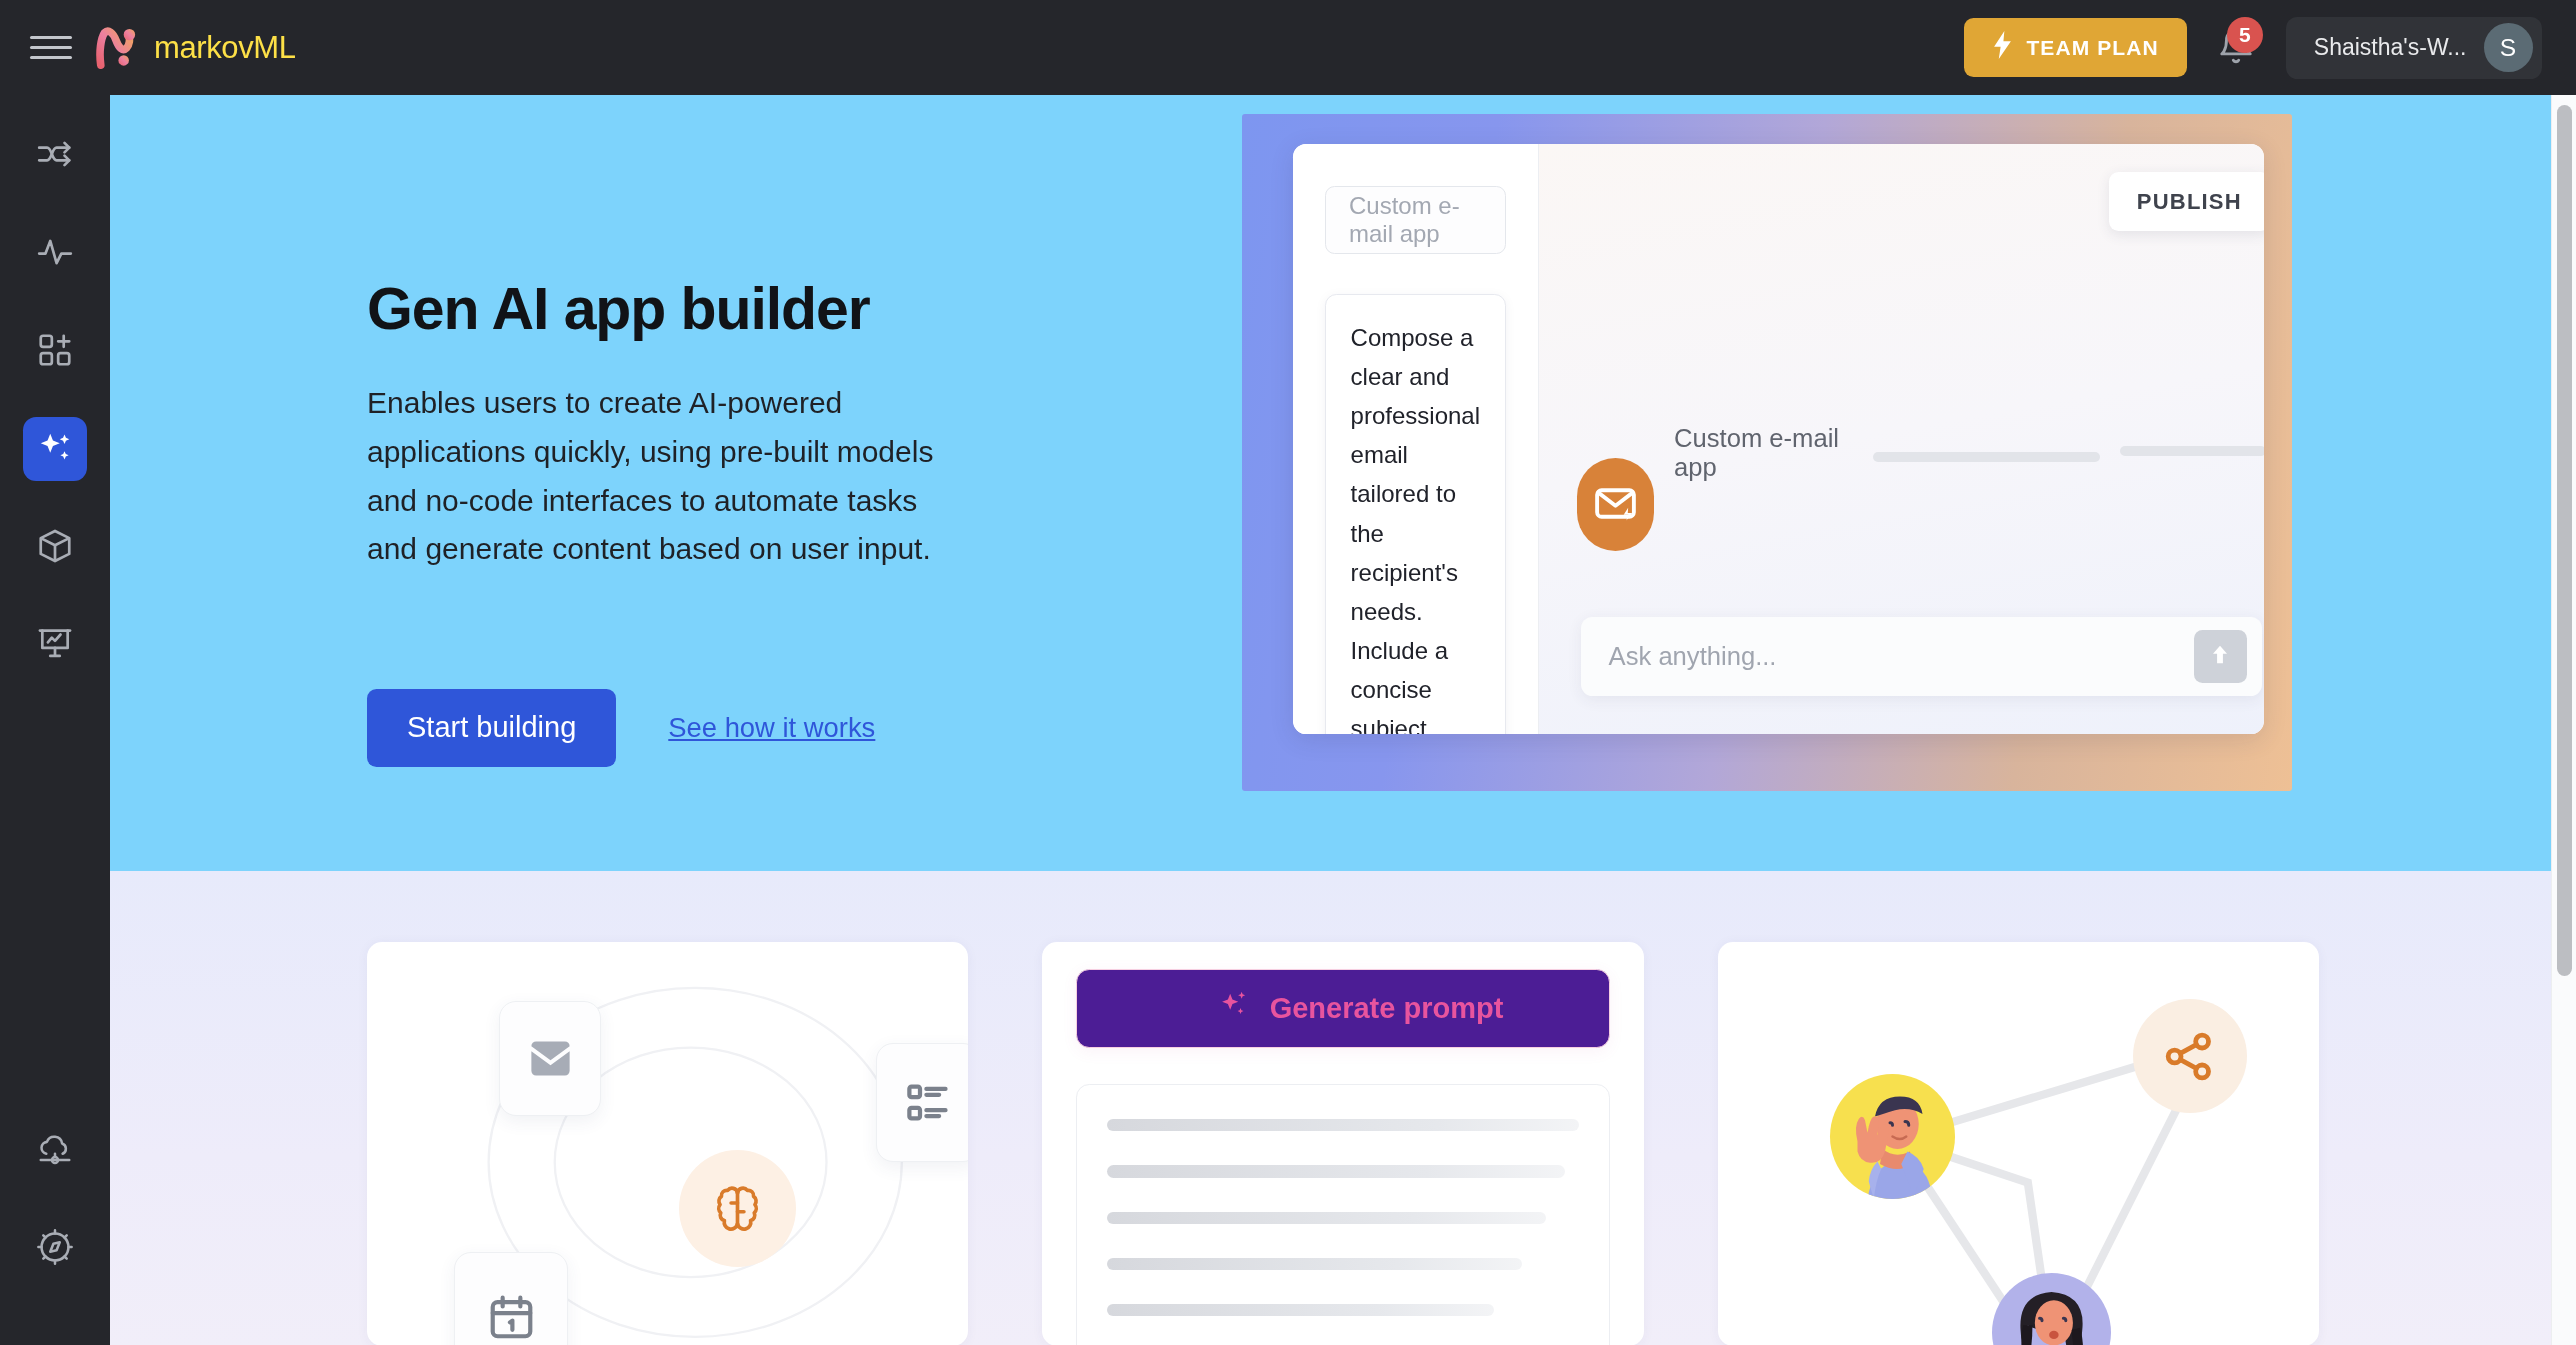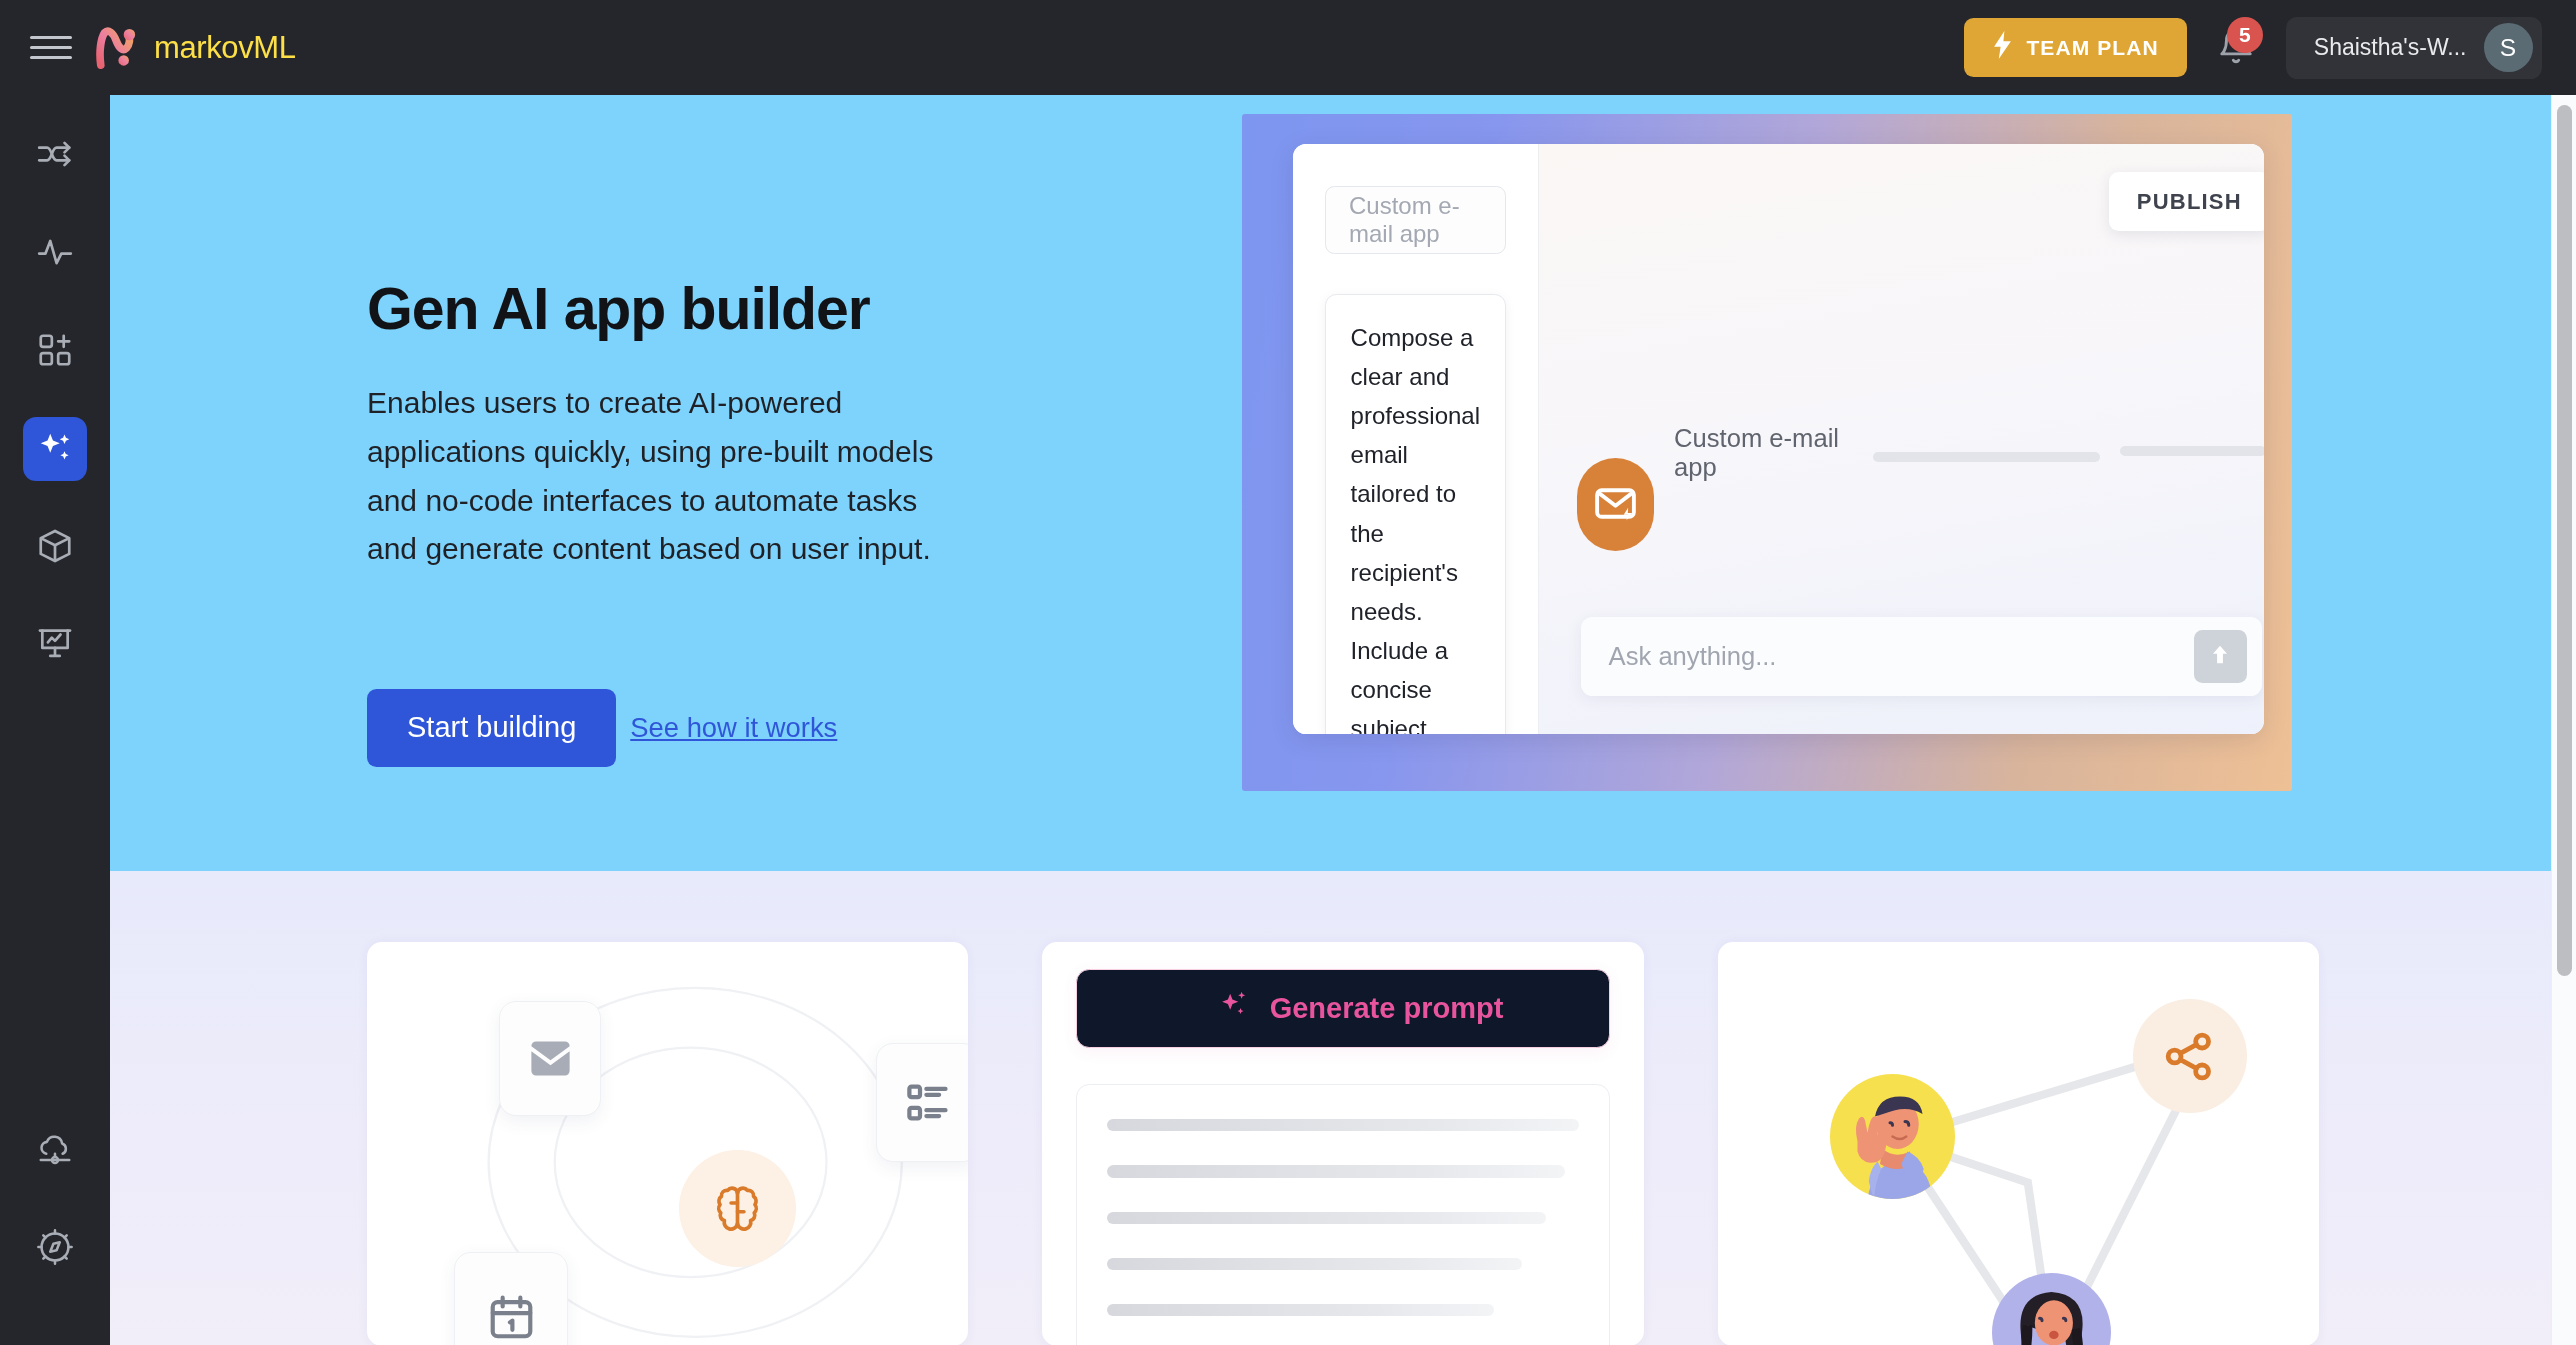--- a/index.html
+++ b/index.html
@@ -97,21 +97,21 @@
   }
 
   .hero-left { padding-left: 257px; padding-top: 76px; width: 1069px; }
   .hero-title {
     font-size: 59px; font-weight: 700; color: #111317;
     letter-spacing: -1.1px; margin-bottom: 36px;
   }
   .hero-desc {
     font-size: 30px; line-height: 1.62; color: #1f2126; max-width: 568px; margin-top: 24px;
   }
-  .hero-cta { display: flex; align-items: center; gap: 14px; margin-top: 115px; }
+  .hero-cta { display: flex; align-items: center; gap: 52px; margin-top: 115px; }
   .btn-primary {
     background: #2f56d9; color: #ffffff;
     border: none; border-radius: 9.5px;
     height: 78px; padding: 0 40px;
     font-size: 29px; font-weight: 500;
     font-family: "Liberation Sans", sans-serif;
     cursor: pointer;
   }
   .link-secondary {
     color: #2f56d9; font-size: 27.4px;
@@ -236,21 +236,21 @@
     position: absolute; left: 312px; top: 208px;
     width: 117px; height: 117px; border-radius: 59px;
     background: #fdf0e4;
     display: flex; align-items: center; justify-content: center;
   }
 
   
   .gen-btn {
     position: absolute; left: 34px; top: 26.5px; right: 34px;
     height: 79px; border-radius: 13.2px;
-    background: #0f172a; border: 1.4px solid #f6cfe1;
+    background: #4c1d95; border: 1.4px solid #f6cfe1;
     display: flex; align-items: center; justify-content: center; gap: 19px;
     color: #e8549e; font-size: 29px; font-weight: 700;
     font-family: "Liberation Sans", sans-serif;
     cursor: pointer;
     box-shadow: 0 3.8px 15px rgba(200,90,150,.07);
     padding-left: 34px;
   }
   .lines-box {
     position: absolute; left: 34px; right: 34px; top: 142px; bottom: -47px;
     border: 0.9px solid #eceef2; border-radius: 13.2px;

